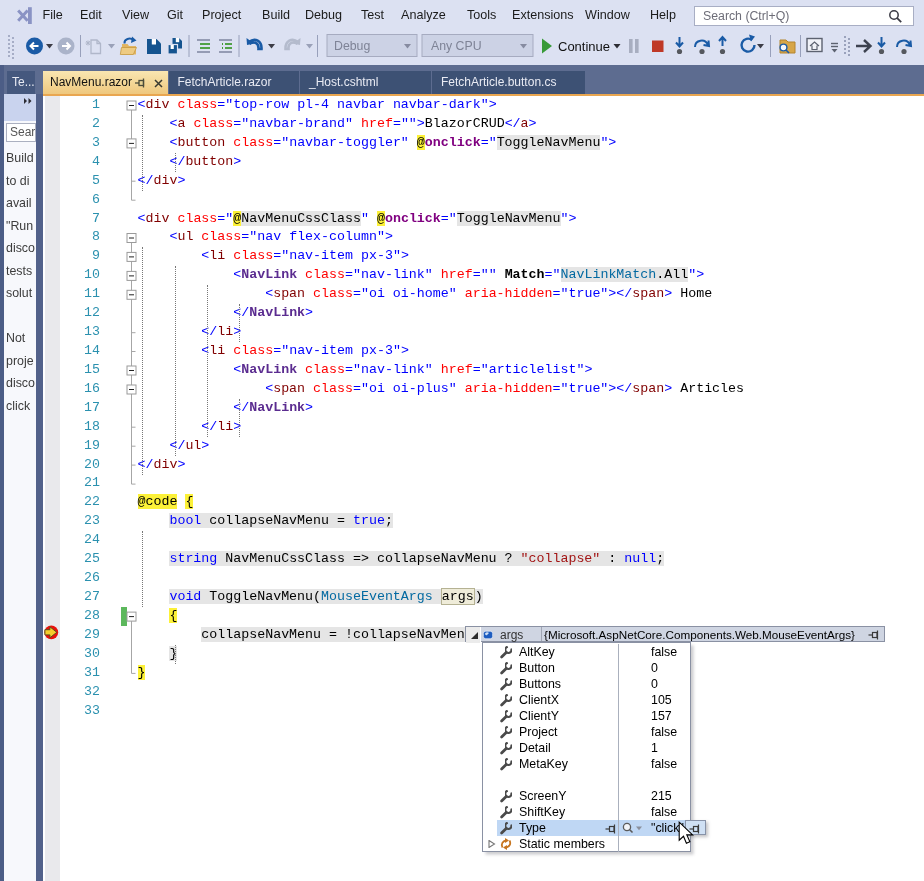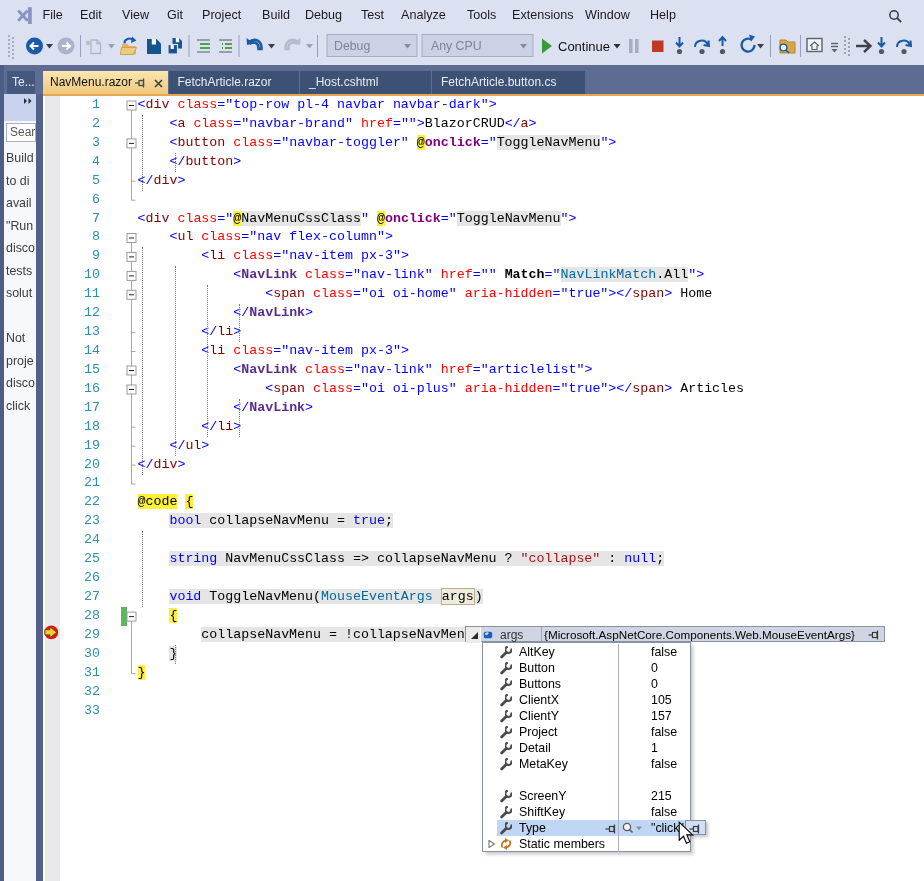--- a/index.html
+++ b/index.html
@@ -69,20 +69,21 @@
 <span class="mi" style="left:167px">Git</span>
 <span class="mi" style="left:202px">Project</span>
 <span class="mi" style="left:262px">Build</span>
 <span class="mi" style="left:305px">Debug</span>
 <span class="mi" style="left:361px">Test</span>
 <span class="mi" style="left:401px">Analyze</span>
 <span class="mi" style="left:467px">Tools</span>
 <span class="mi" style="left:512px">Extensions</span>
 <span class="mi" style="left:585px">Window</span>
 <span class="mi" style="left:650px">Help</span>
+<div id="searchbox">Search (Ctrl+Q)</div>
 <svg class="abs" style="left:888px;top:9px" width="15" height="15" viewBox="0 0 15 15">
 <circle cx="6" cy="6" r="4.2" fill="none" stroke="#3a3a44" stroke-width="1.5"></circle>
 <line x1="9.2" y1="9.2" x2="13.2" y2="13.2" stroke="#3a3a44" stroke-width="1.8"></line>
 </svg>
 </div>
 <div id="toolbar">
 <svg class="abs" style="left:0;top:0" width="924" height="35" viewBox="0 0 924 35">
 
 <g fill="#a6adc6">
 <rect x="8" y="5" width="2" height="2"></rect>

